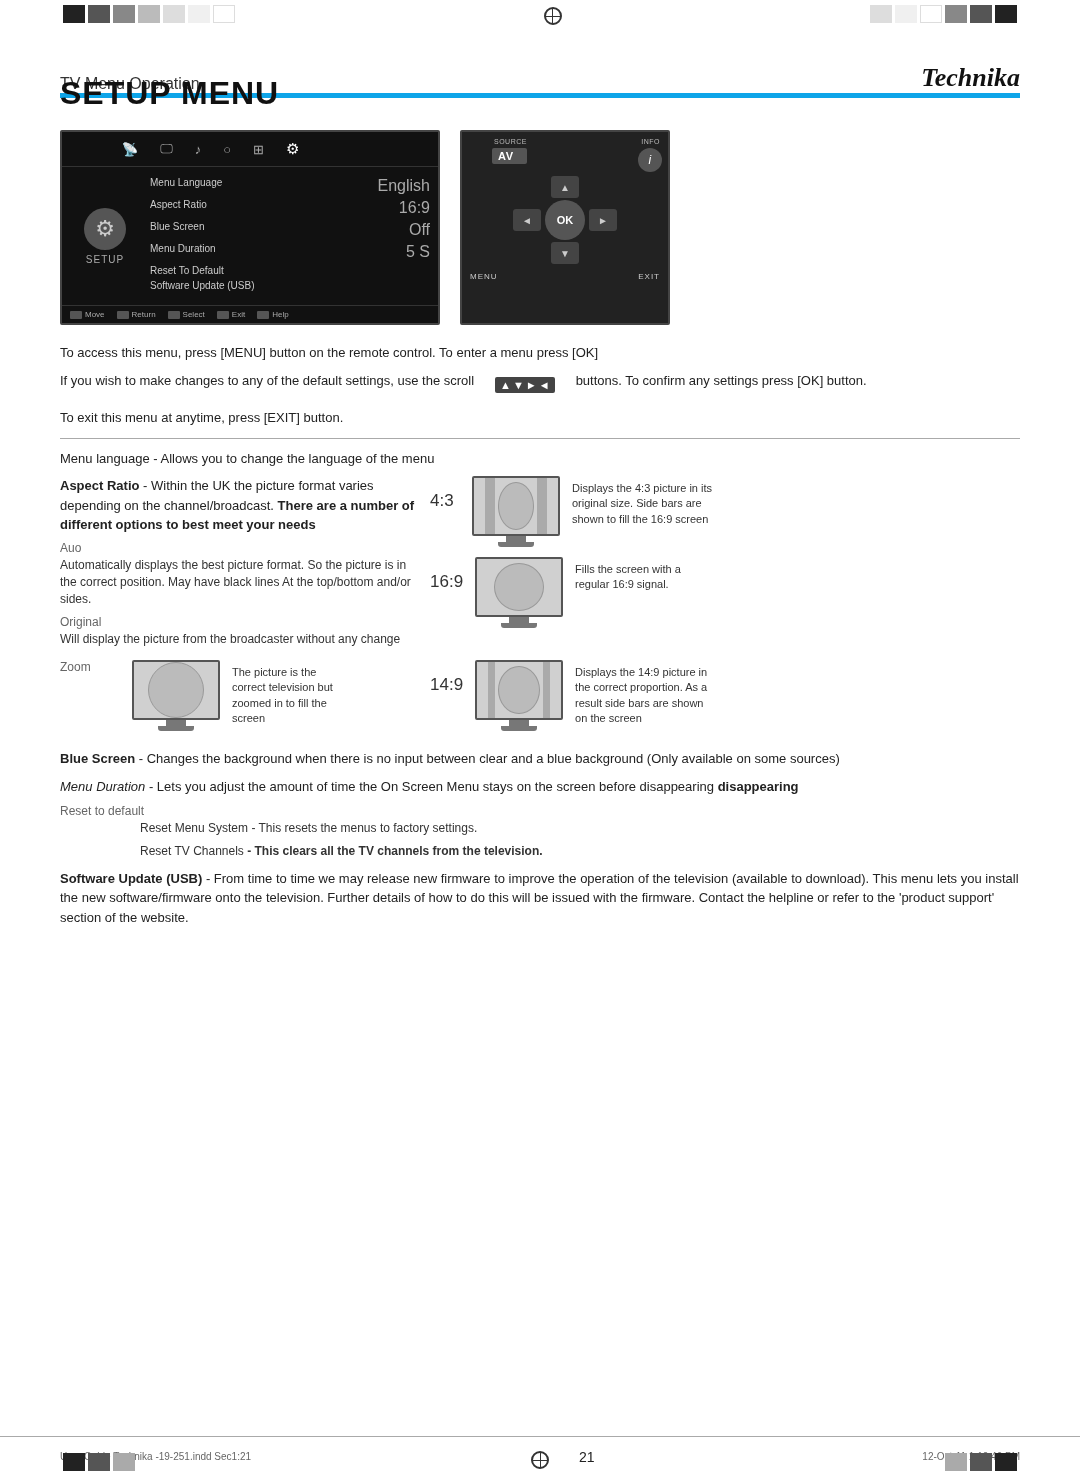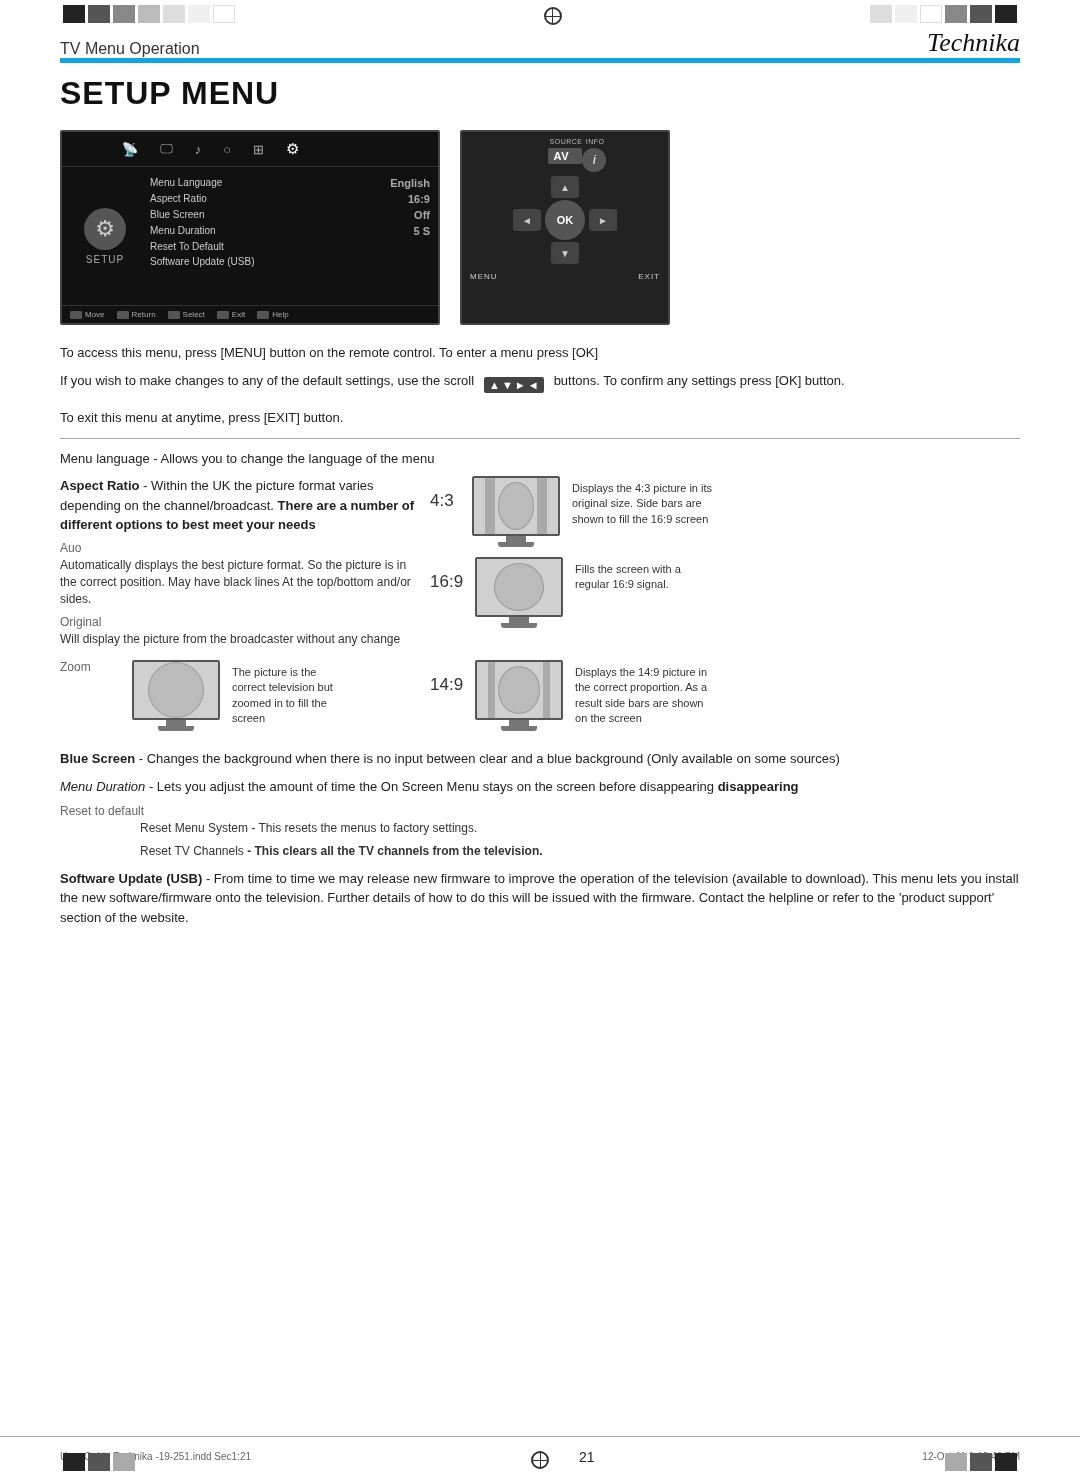--- a/index.html
+++ b/index.html
@@ -44,22 +44,23 @@
       justify-content: space-between;
     }
     .header-title {
       font-size: 16px;
       color: #333;
     }
     .brand-logo {
       font-size: 26px;
       font-style: italic;
       color: #111;
-      font-weight: normal;
+      font-weight: bold;
       font-family: Georgia, serif;
+      margin-top: 35px;
     }
 
     
     .main-content {
       position: absolute;
       top: 75px;
       left: 60px;
       right: 60px;
       bottom: 50px;
     }
@@ -148,22 +149,21 @@
       display: flex;
       justify-content: space-between;
       padding: 2px 0;
     }
     .tv-menu-item-label {
       color: #ccc;
       font-size: 10px;
     }
     .tv-menu-item-value {
       color: #aaa;
-      font-size: 11px;
-      font-weight: bold;
+      font-size: 16px;
     }
     .tv-menu-footer {
       display: flex;
       gap: 12px;
       padding: 4px 8px;
       border-top: 1px solid #333;
       align-items: center;
     }
     .tv-footer-item {
       color: #aaa;
@@ -186,21 +186,21 @@
       height: 195px;
       background: #222;
       border: 2px solid #444;
       border-radius: 2px;
       position: relative;
       overflow: hidden;
       padding: 6px;
     }
     .remote-top-buttons {
       display: flex;
-      justify-content: center;
+      justify-content: space-between;
       margin-bottom: 4px;
       padding-left: 24px;
     }
     .remote-top-btn {
       background: #444;
       color: #ddd;
       font-size: 8px;
       padding: 2px 6px;
       border-radius: 2px;
       letter-spacing: 0.5px;
@@ -605,21 +605,21 @@
         <span class="remote-bottom-lbl">EXIT</span>
       </div>
     </div>
 
   </div>
 
   <div class="body-text-block">
     <span class="body-text">To access this menu, press [MENU] button on the remote control. To enter a menu press [OK]</span>
   </div>
 
-  <div class="body-text-block" style="display:flex;align-items:center;flex-wrap:wrap;gap:6px;">
+  <div class="body-text-block" style="display:flex;align-items:center;flex-wrap:wrap;gap:17px;">
     <span class="body-text">If you wish to make changes to any of the default settings, use the scroll</span>
     <span style="display:inline-flex;gap:2px;background:#444;padding:2px 5px;border-radius:2px;margin:0 4px;">
       <span style="color:#fff;font-size:11px;">▲</span>
       <span style="color:#fff;font-size:11px;">▼</span>
       <span style="color:#fff;font-size:11px;">►</span>
       <span style="color:#fff;font-size:11px;">◄</span>
     </span>
     <span class="body-text">buttons. To confirm any settings press [OK] button.</span>
   </div>
 

